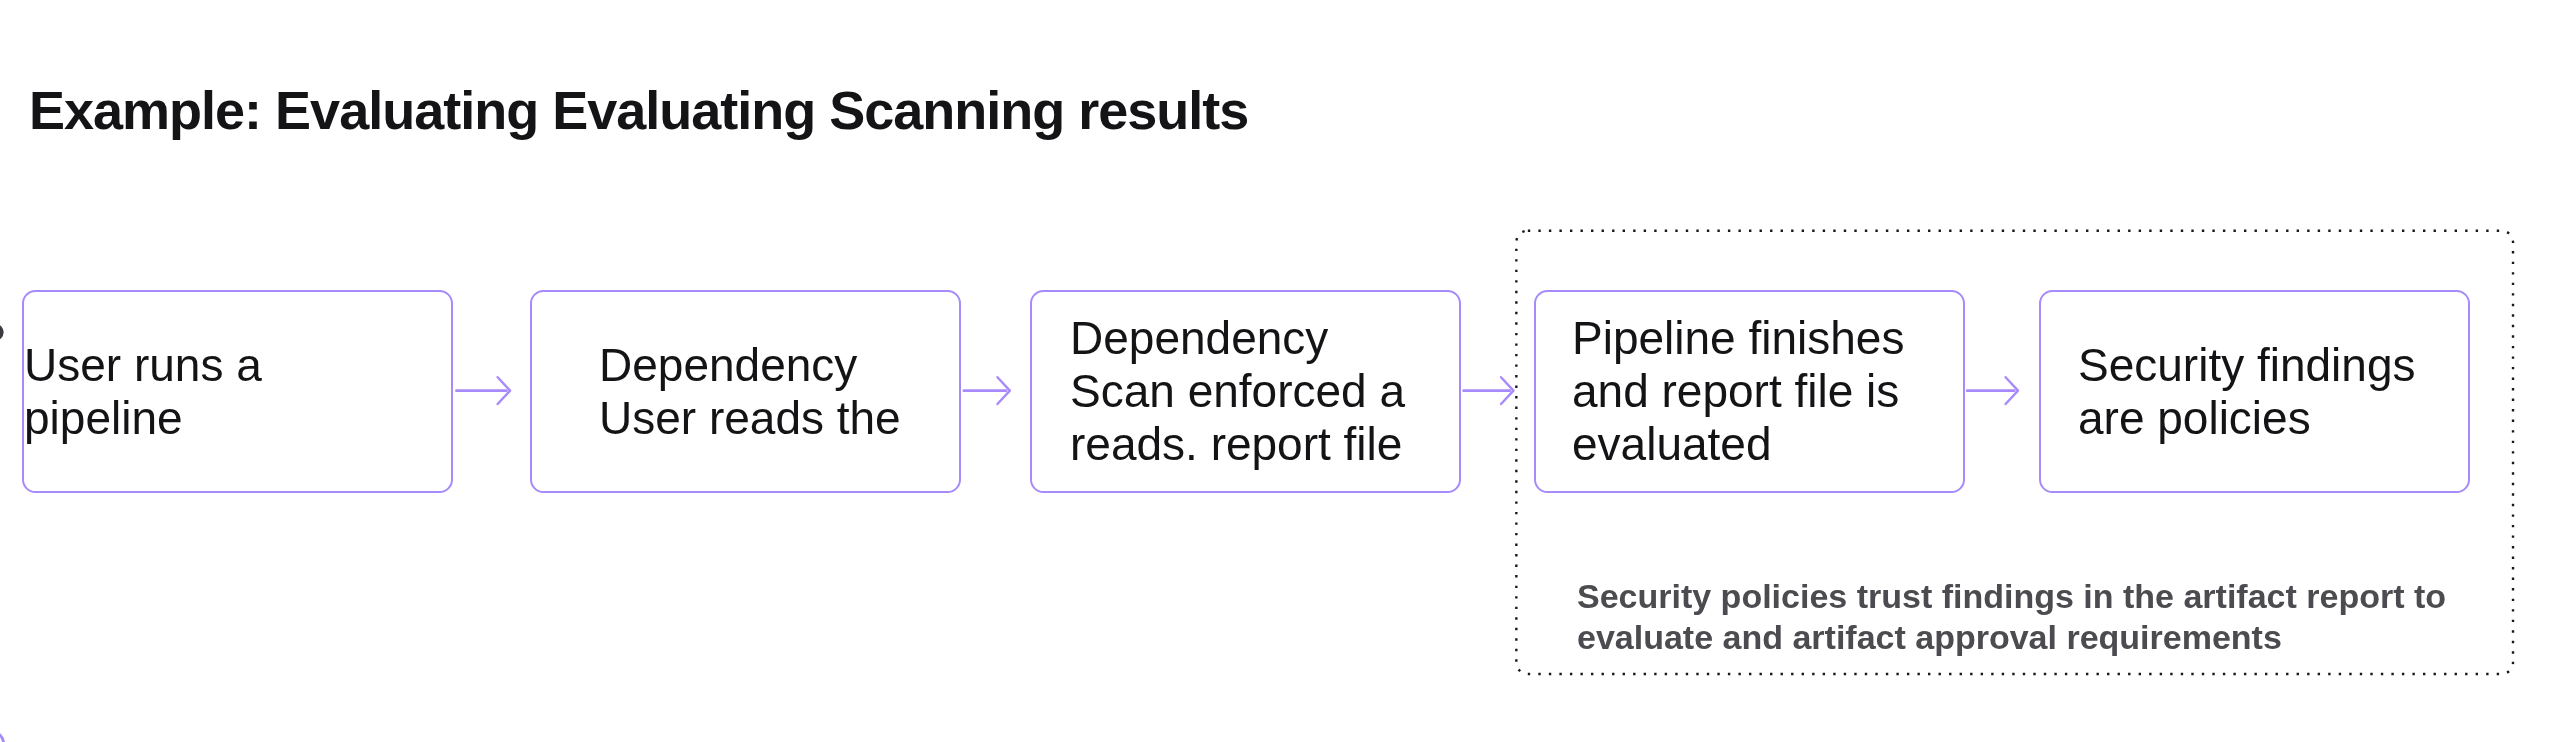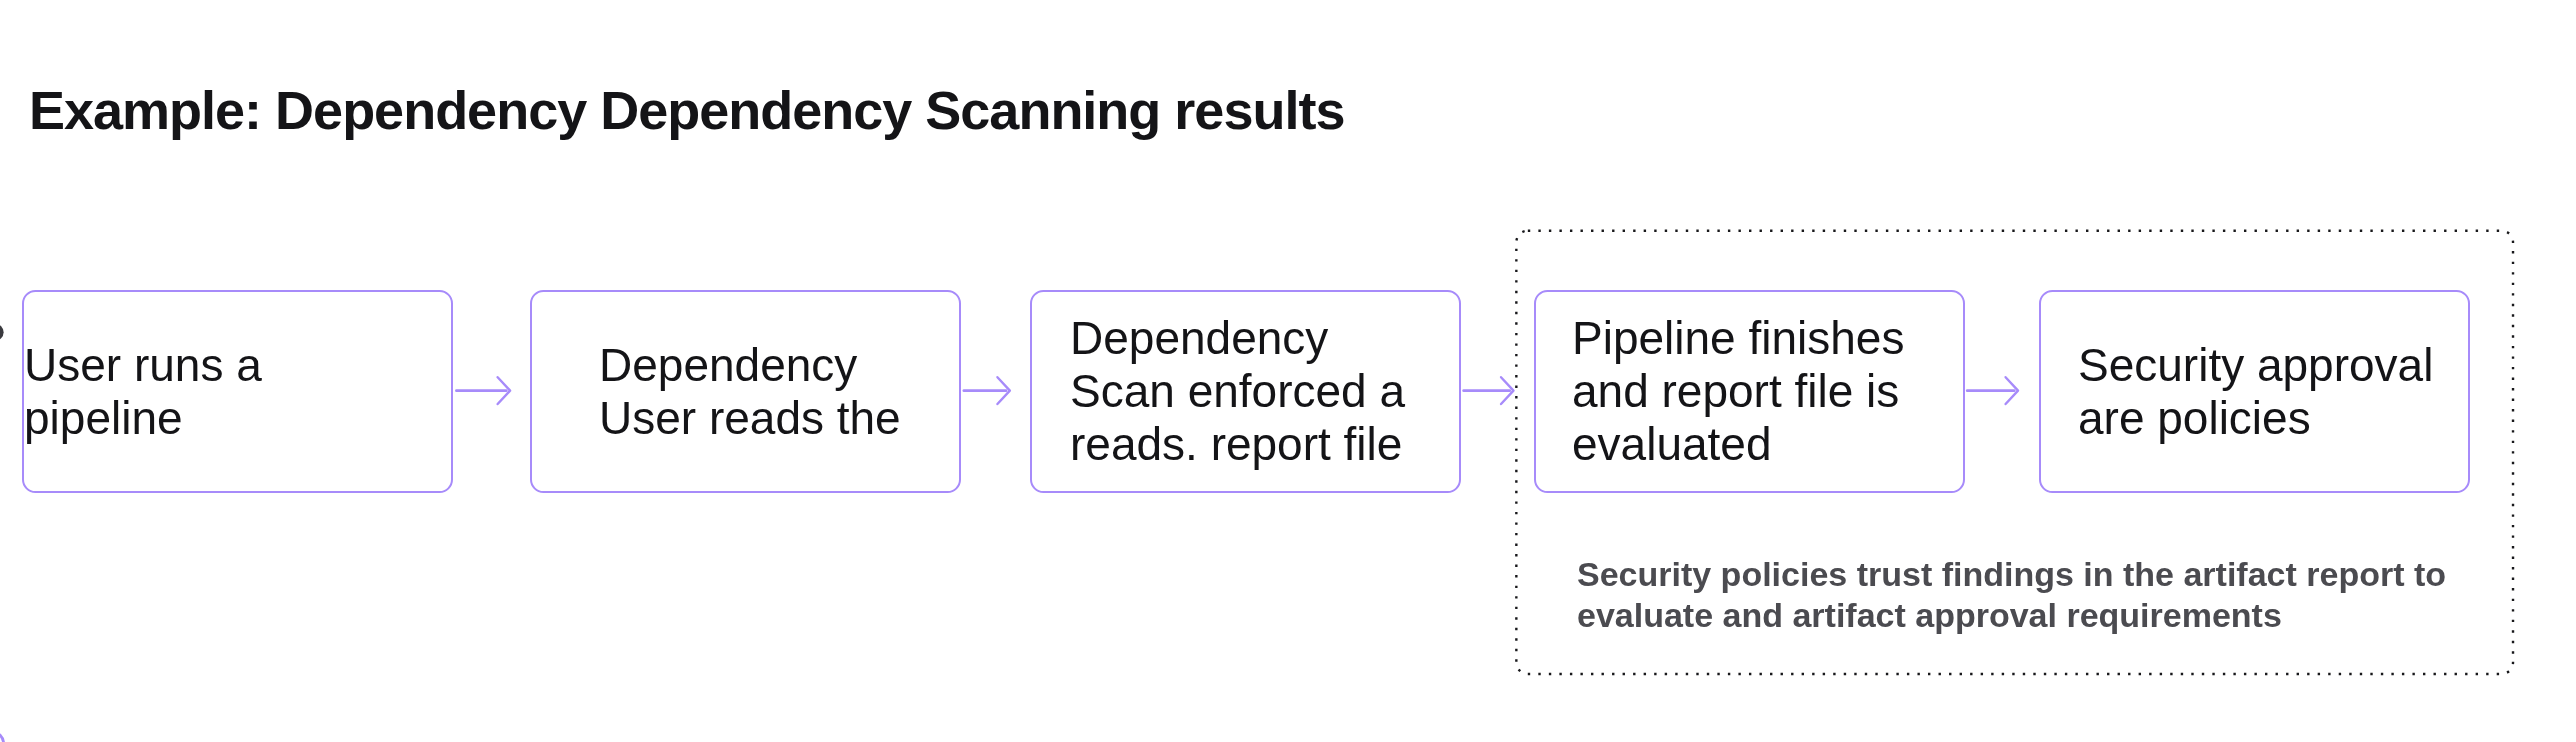--- a/index.html
+++ b/index.html
@@ -44,35 +44,35 @@
     position: absolute;
     left: 0; top: 0;
     width: 2576px;
     height: 742px;
     z-index: 1;
     pointer-events: none;
   }
   .note {
     position: absolute;
     left: 1577px;
-    top: 554px;
+    top: 576px;
     font-size: 34px;
     line-height: 41px;
     font-weight: 700;
     color: #4b4b50;
     z-index: 2;
   }
   .note .line { white-space: nowrap; }
 </style>
 </head>
 <body>
 
 <div class="canvas">
 
-  <div class="diagram-title">Example: Dependency Dependency Scanning results</div>
+  <div class="diagram-title">Example: Evaluating Evaluating Scanning results</div>
 
   <svg class="overlay-svg" viewBox="0 0 2689 775" xmlns="http://www.w3.org/2000/svg">
 
     <rect x="1583" y="241" width="1041" height="463" rx="12" fill="none" stroke="#18181b" stroke-width="2.5" stroke-dasharray="2.5 8.5"></rect>
 
     <g stroke="#a78bfa" fill="none" stroke-linecap="round" stroke-linejoin="round">
       <line x1="476" y1="408" x2="528" y2="408" stroke-width="3"></line>
       <polyline points="519,394 532,408 519,422" stroke-width="2.5"></polyline>
     </g>
 
@@ -111,21 +111,21 @@
     <div class="line">reads. report file</div>
   </div>
 
   <div class="box" style="left:1534px; padding-left:36px;">
     <div class="line">Pipeline finishes</div>
     <div class="line">and report file is</div>
     <div class="line">evaluated</div>
   </div>
 
   <div class="box" style="left:2039px; padding-left:37px;">
-    <div class="line">Security approval</div>
+    <div class="line">Security findings</div>
     <div class="line">are policies</div>
   </div>
 
   <div class="note">
     <div class="line">Security policies trust findings in the artifact report to</div>
     <div class="line">evaluate and artifact approval requirements</div>
   </div>
 
 </div>
 

